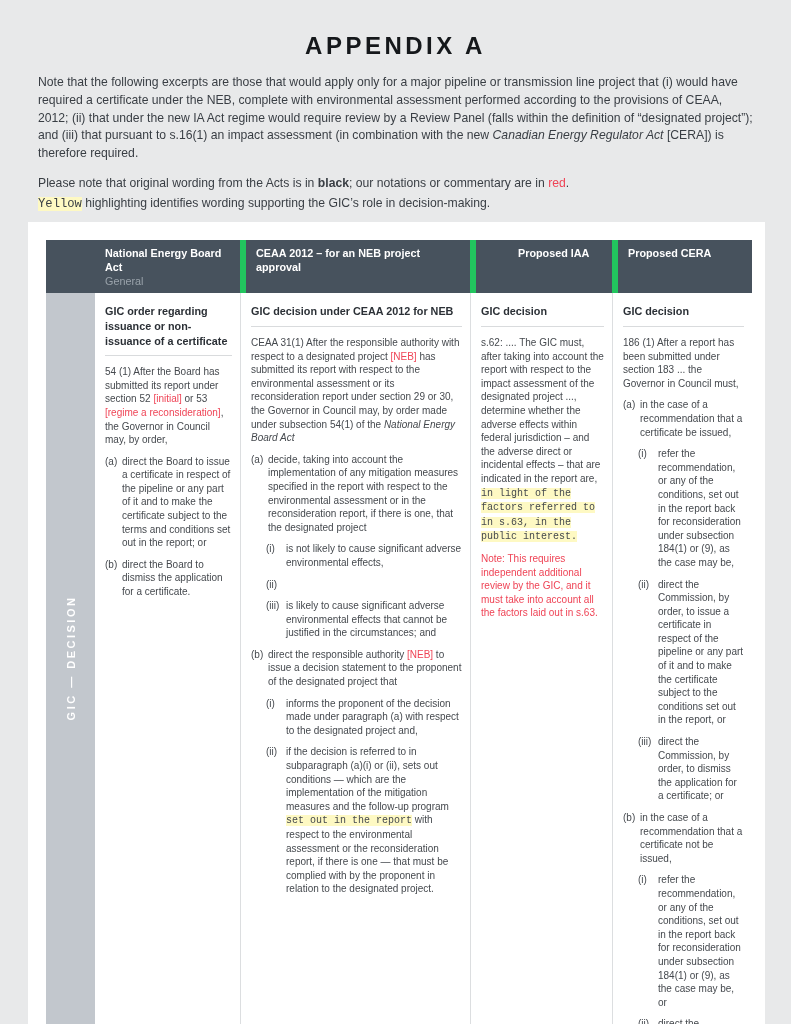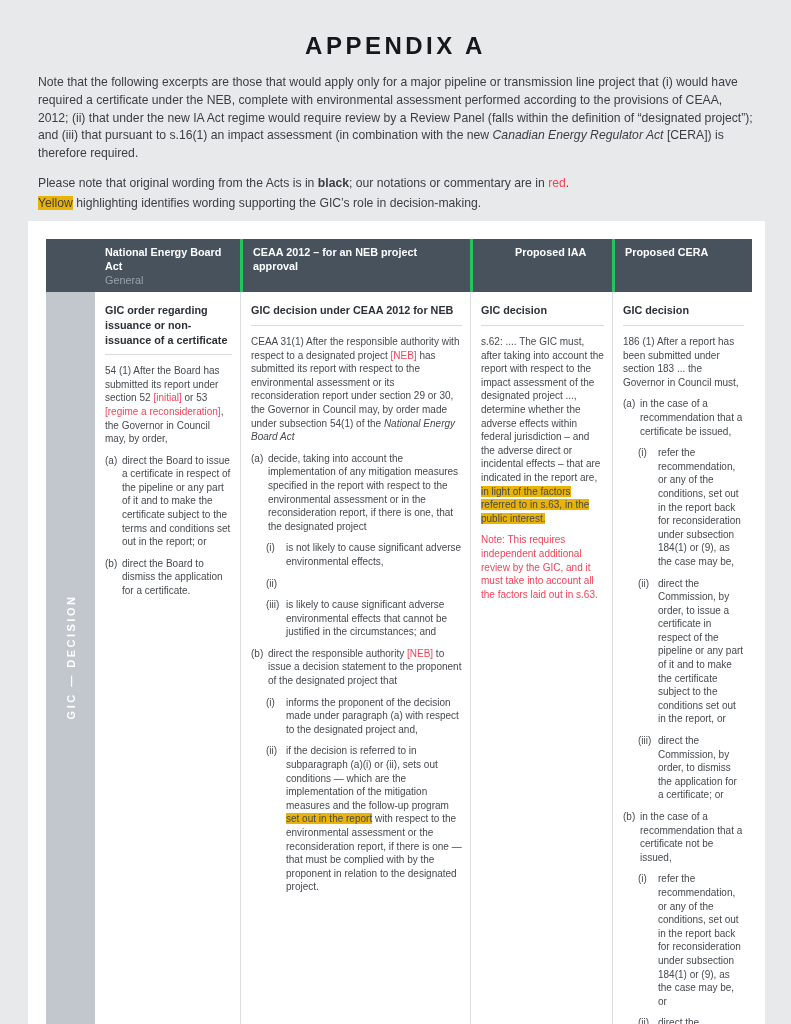--- a/index.html
+++ b/index.html
@@ -36,21 +36,21 @@
     padding:18px 13px 6px 18px;
   }
 
   .thead {
     display:flex;
     width:706px;
     background:#47525d;
     min-height:36px;
   }
   .th { padding:6px 8px 5px 10px; }
-  .th.sep { border-left:3px solid #22c55e; }
+  .th.sep { border-left:6px solid #22c55e; }
   .tht { font-size:10.8px; font-weight:bold; color:#ffffff; line-height:1.32; }
   .ths { font-size:10.8px; color:#99a2aa; line-height:1.32; }
 
   .w-side { width:49px; flex:0 0 49px; }
   .w1 { width:145px; flex:0 0 145px; }
   .w2 { width:230px; flex:0 0 230px; }
   .w3 { width:142px; flex:0 0 142px;padding-left:42px; }
   .w4 { width:140px; flex:0 0 140px; }
 
   .tbody { display:flex; width:706px; min-height:712px; align-items:stretch; }
@@ -73,21 +73,21 @@
   .blocks { font-size:10px; line-height:1.36; }
   .para { margin-bottom:8px; }
   .blk { display:flex; margin-bottom:8px; }
   .blk.ind1 .lbl { flex:0 0 17px; }
   .blk.ind2 { margin-left:15px; }
   .blk.ind2 .lbl { flex:0 0 20px; }
   .txt { flex:1 1 auto; }
 
   .red { color:#ef4456; }
   .note { color:#ef4456; }
-  .hl { background:#eab308; }
+  .hl { background:#fef9c3;font-family:Liberation Mono, monospace; }
   .i { font-style:italic; }
   .b { font-weight:bold; }
 </style>
 </head>
 <body>
 
 <div class="page">
 
   <h1 class="title">APPENDIX A</h1>
 

